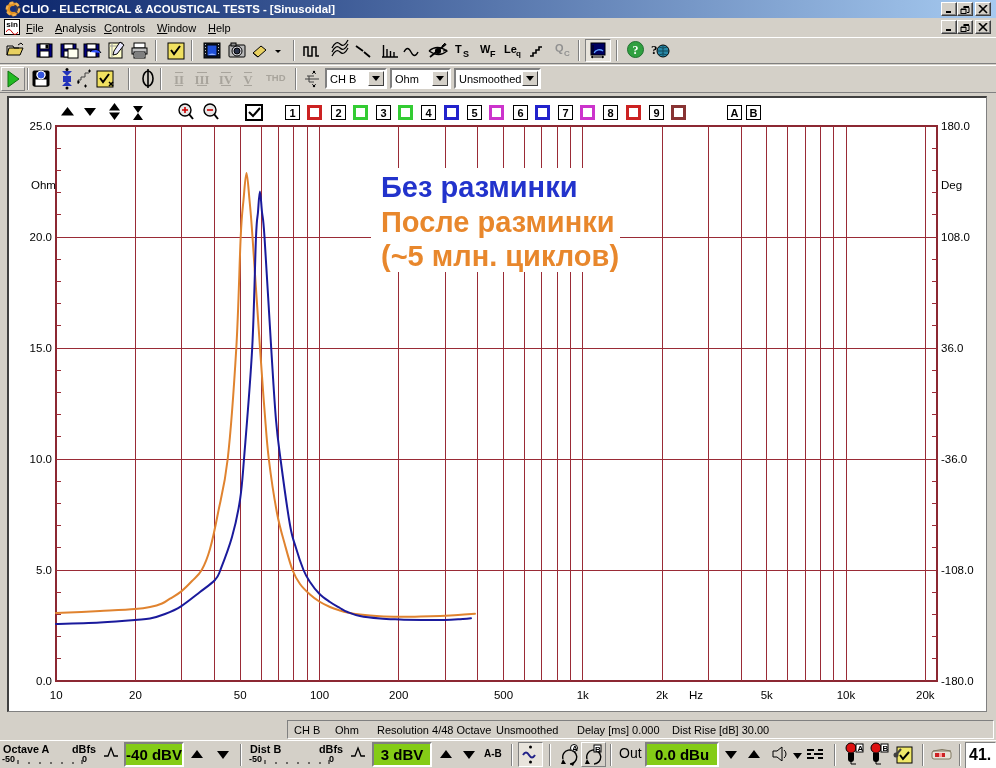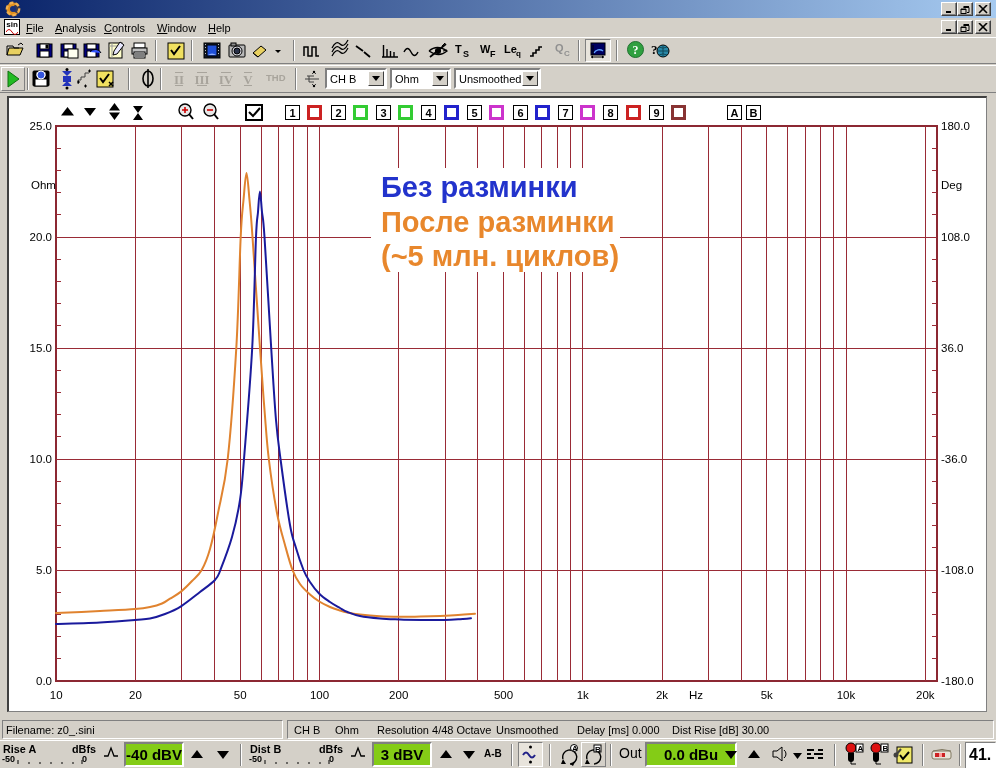--- a/index.html
+++ b/index.html
@@ -18,20 +18,21 @@
 .disp{background:#84cc16;border:2px solid;border-color:#808080 #fff #fff #808080;font-weight:bold;font-size:15px;display:flex;align-items:center;justify-content:center;font-family:"Liberation Sans",sans-serif}
 </style></head><body>
 
 <div class="ab" style="left:0;top:0;width:996px;height:18px;background:linear-gradient(to right,#0a246a,#a6caf0)">
  <svg class="ab" style="left:5px;top:1px" width="16" height="16" viewBox="0 0 16 16">
   <circle cx="8" cy="8" r="7" fill="#3a3a50"></circle>
   <path d="M8 1.5A6.5 6.5 0 1 0 14.5 8 A4.5 4.5 0 1 1 8 1.5Z" fill="#e09020" transform="rotate(40 8 8)"></path>
   <circle cx="8" cy="8" r="6.2" fill="none" stroke="#f0b050" stroke-width="2.4" stroke-dasharray="4 2.2"></circle>
   <circle cx="8" cy="8" r="3" fill="#16307a"></circle>
  </svg>
+ <div class="ab" style="left:22px;top:3px;color:#fff;font-weight:bold;font-size:11.4px">CLIO - ELECTRICAL &amp; ACOUSTICAL TESTS - [Sinusoidal]</div>
  <div class="ab btn wbtn" style="left:941px;top:2px">
       <svg width="10" height="9">
         <path d="M2 7h5" stroke="#000" stroke-width="2"></path>
       </svg>
     </div>
  <div class="ab btn wbtn" style="left:957px;top:2px">
       <svg width="10" height="9">
         <path d="M3.5 2.5h5.5v5h-2" fill="none" stroke="#000"></path>
         <path d="M3.5 1h5.5v1.5h-5.5z" fill="#000"></path>
         <rect x="1" y="4.5" width="5" height="4" fill="#d4d0c8" stroke="#000"></rect>
@@ -338,34 +339,31 @@
     <text x="662.0" y="699" text-anchor="middle" font-family="Liberation Sans, sans-serif" font-size="11.5px" fill="#000000">2k</text>
     <text x="766.8" y="699" text-anchor="middle" font-family="Liberation Sans, sans-serif" font-size="11.5px" fill="#000000">5k</text>
     <text x="846.0" y="699" text-anchor="middle" font-family="Liberation Sans, sans-serif" font-size="11.5px" fill="#000000">10k</text>
     <text x="925.3" y="699" text-anchor="middle" font-family="Liberation Sans, sans-serif" font-size="11.5px" fill="#000000">20k</text>
     <text x="696" y="699" text-anchor="middle" font-family="Liberation Sans, sans-serif" font-size="11.5px" fill="#000000">Hz</text>
     <text x="381" y="197" font-family="Liberation Sans, sans-serif" font-weight="bold" font-size="29px" fill="#2233cc">Без разминки</text>
     <text x="381" y="232" font-family="Liberation Sans, sans-serif" font-weight="bold" font-size="29px" fill="#e8872c">После разминки</text>
     <text x="381" y="266" font-family="Liberation Sans, sans-serif" font-weight="bold" font-size="29px" fill="#e8872c">(~5 млн. циклов)</text>
   </svg>
 <div class="ab" style="left:0;top:719px;width:996px;height:21px;background:#d4d0c8">
- <div class="ab sk" style="left:2px;top:1px;width:281px;height:19px">
-      <div class="ab tt" style="left:3px;top:3px">Filename: z0_.sini</div>
-    </div>
  <div class="ab sk" style="left:287px;top:1px;width:707px;height:19px">
    <div class="ab tt" style="left:6px;top:3px">CH B</div>
    <div class="ab tt" style="left:47px;top:3px">Ohm</div>
    <div class="ab tt" style="left:89px;top:3px">Resolution 4/48 Octave</div>
    <div class="ab tt" style="left:208px;top:3px">Unsmoothed</div>
    <div class="ab tt" style="left:289px;top:3px">Delay [ms] 0.000</div>
    <div class="ab tt" style="left:384px;top:3px">Dist Rise [dB] 30.00</div>
  </div>
 </div>
 <div class="ab" style="left:0;top:740px;width:996px;height:28px;background:#d4d0c8;border-top:1px solid #fff">
-    <div class="ab bld" style="left:3px;top:2px">Rise A</div>
+    <div class="ab bld" style="left:3px;top:2px">Octave A</div>
     <div class="ab bld" style="left:72px;top:2px">dBfs</div>
     <svg class="ab" style="left:103px;top:5px" width="16" height="12">
       <path d="M1 10h4l3-8 3 8h4" stroke="#000" fill="none" stroke-width="1.3"></path>
     </svg>
     <div class="ab" style="left:2px;top:13px;font-size:9px;font-weight:bold">-50</div>
     <svg class="ab" style="left:16px;top:18px" width="68" height="6">
       <path d="M2 1v4M13 3v2M24 3v2M35 3v2M46 3v2M57 3v2M66 1v4" stroke="#000"></path>
     </svg>
     <div class="ab" style="left:82px;top:13px;font-size:9px;font-weight:bold">0</div>
     <div class="ab disp" style="left:124px;top:1px;width:60px;height:25px">-40 dBV</div>
@@ -408,21 +406,21 @@
       <text x="13" y="8" font-size="8" font-weight="bold" font-family="Liberation Sans">A</text>
     </svg>
     <div class="ab" style="left:581px;top:1px;width:25px;height:25px;background:#d4d0c8;border:1px solid;border-color:#fff #808080 #808080 #fff"><svg width="23" height="23">
         <path d="M5 16a7 7 0 1 1 7 5" stroke="#000" fill="none" stroke-width="1.4"></path>
         <path d="M5 16l-2 5h5z" fill="#000"></path>
         <rect x="12" y="2" width="7" height="7" fill="#fff" stroke="#000"></rect>
         <text x="13" y="8.5" font-size="8" font-weight="bold" font-family="Liberation Sans">B</text>
       </svg></div>
     <div class="ab sep" style="left:610px;top:3px;height:22px"></div>
     <div class="ab" style="left:619px;top:4px;font-size:14px;font-weight:normal">Out</div>
-    <div class="ab disp" style="left:645px;top:1px;width:92px;height:25px">0.0 dBu</div>
+    <div class="ab disp" style="left:645px;top:1px;width:74px;height:25px">0.0 dBu</div>
     <svg class="ab" style="left:725px;top:10px" width="12" height="9">
       <path d="M0 0h12l-6 8z" fill="#000"></path>
     </svg>
     <svg class="ab" style="left:748px;top:9px" width="12" height="9">
       <path d="M0 8h12l-6-8z" fill="#000"></path>
     </svg>
     <svg class="ab" style="left:771px;top:4px" width="16" height="16">
       <path d="M2 6v6h4l5 4V2L6 6z" fill="#d4d0c8" stroke="#000"></path>
       <path d="M13 5a5 5 0 0 1 0 8" stroke="#000" fill="none"></path>
     </svg>

